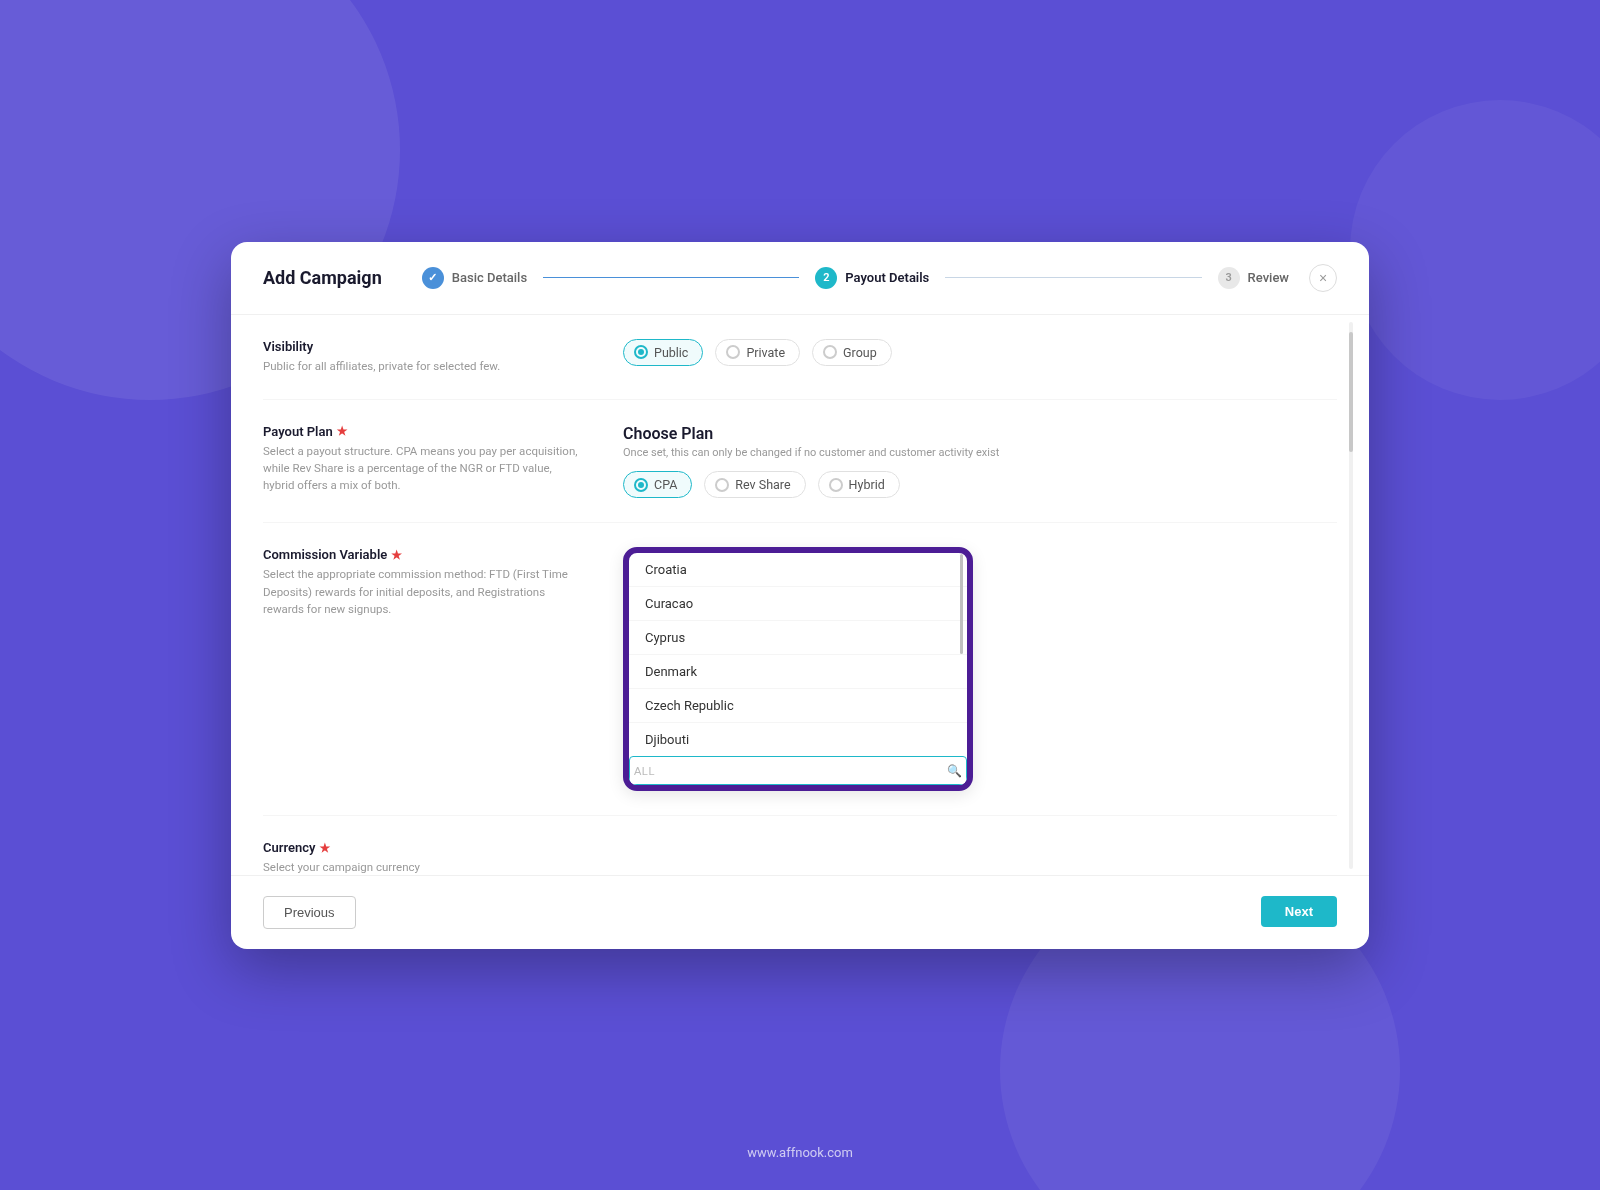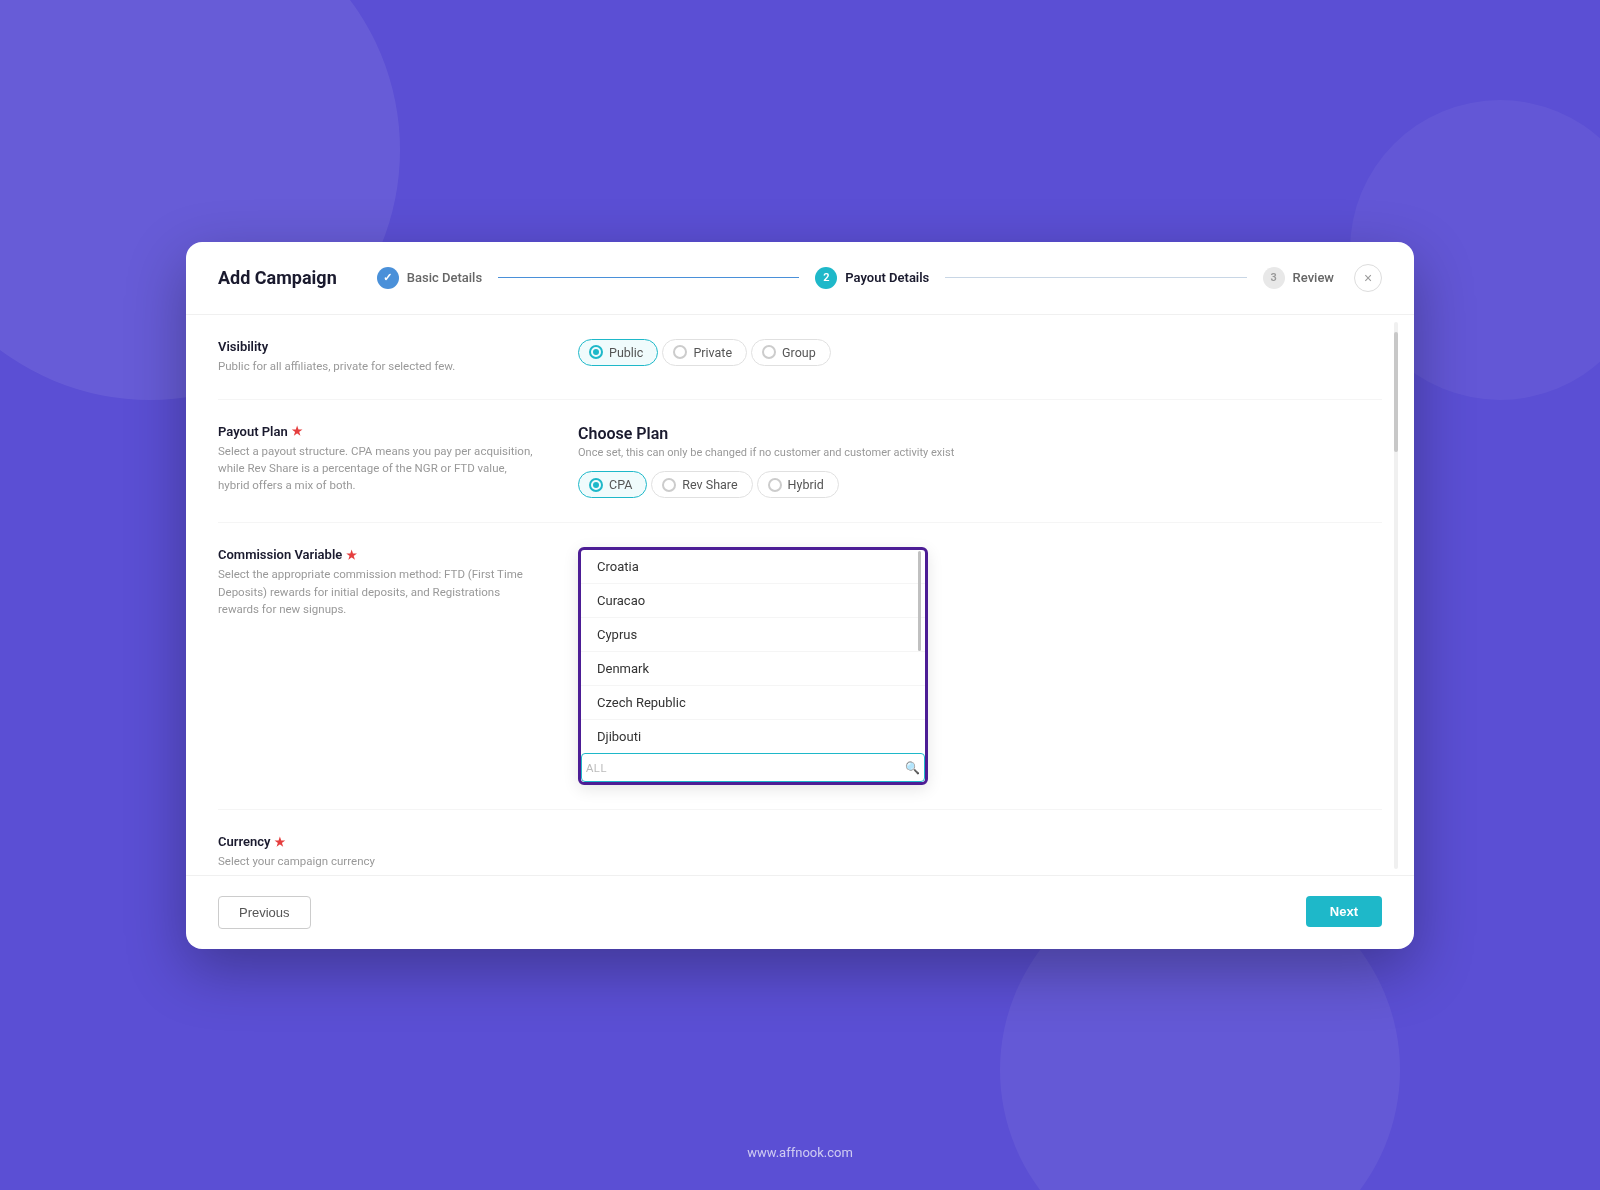--- a/index.html
+++ b/index.html
@@ -30,21 +30,21 @@
       bottom: -80px; right: 200px;
       background: rgba(255,255,255,0.06);
     }
     .bg-blob-3 {
       width: 300px; height: 300px;
       top: 100px; right: -50px;
       background: rgba(255,255,255,0.05);
     }
 
     .modal {
-      width: 1228px;
+      width: 1138px;
       background: #fff;
       border-radius: 16px;
       box-shadow: 0 20px 60px rgba(0,0,0,0.3);
       position: relative;
       padding: 0;
       overflow: visible;
     }
 
     .modal-header {
       display: flex;
@@ -174,21 +174,21 @@
       color: #999;
       line-height: 1.5;
     }
 
     .field-right {
       flex: 1;
     }
 
     .radio-group {
       display: flex;
-      gap: 4px;
+      gap: 12px;
       flex-wrap: wrap;
     }
 
     .radio-option {
       display: flex;
       align-items: center;
       gap: 6px;
       padding: 5px 14px 5px 10px;
       border: 1px solid #e0e0e0;
       border-radius: 20px;
@@ -234,22 +234,22 @@
 
     .choose-plan-desc {
       font-size: 11px;
       color: #999;
       margin-bottom: 10px;
       line-height: 1.5;
     }
 
     .dropdown-list {
       background: white;
-      border: 3px solid #4c1d95;
-      border-radius: 6px;
+      border: 6px solid #4c1d95;
+      border-radius: 14px;
       box-shadow: 0 4px 16px rgba(0,0,0,0.1);
       overflow: hidden;
       width: 350px;
     }
 
     .dropdown-item {
       padding: 9px 16px;
       font-size: 13px;
       color: #333;
       cursor: pointer;

